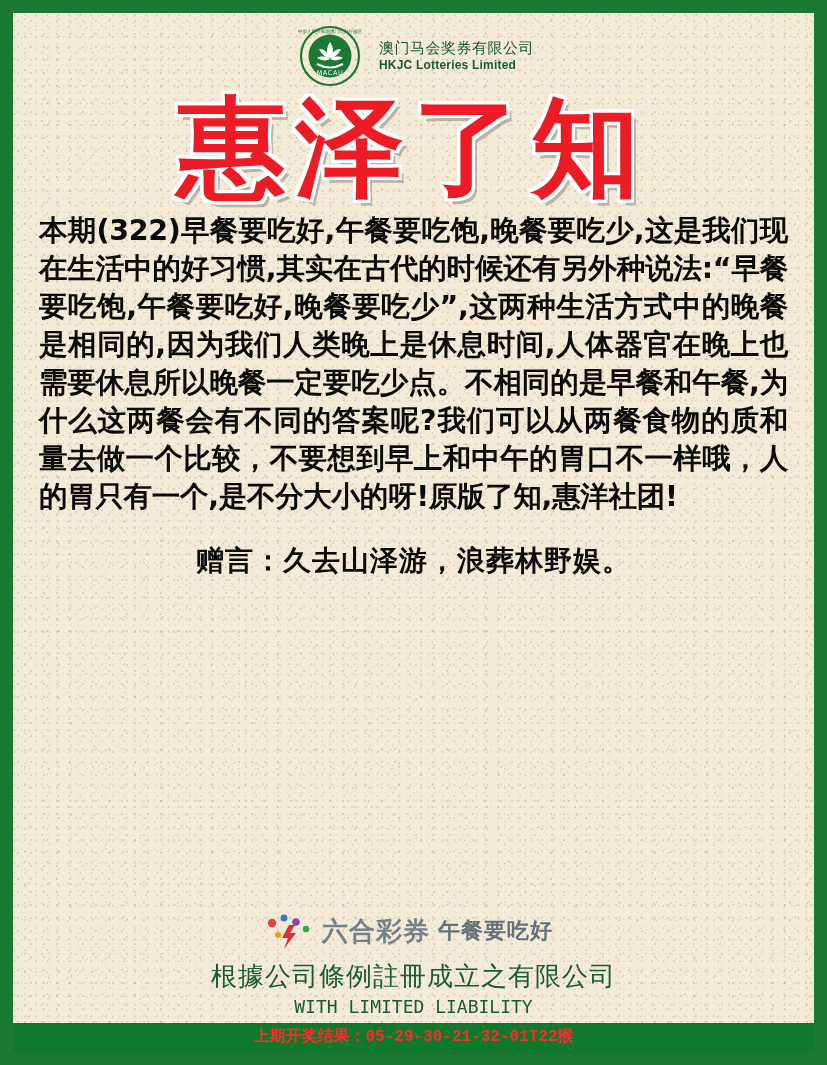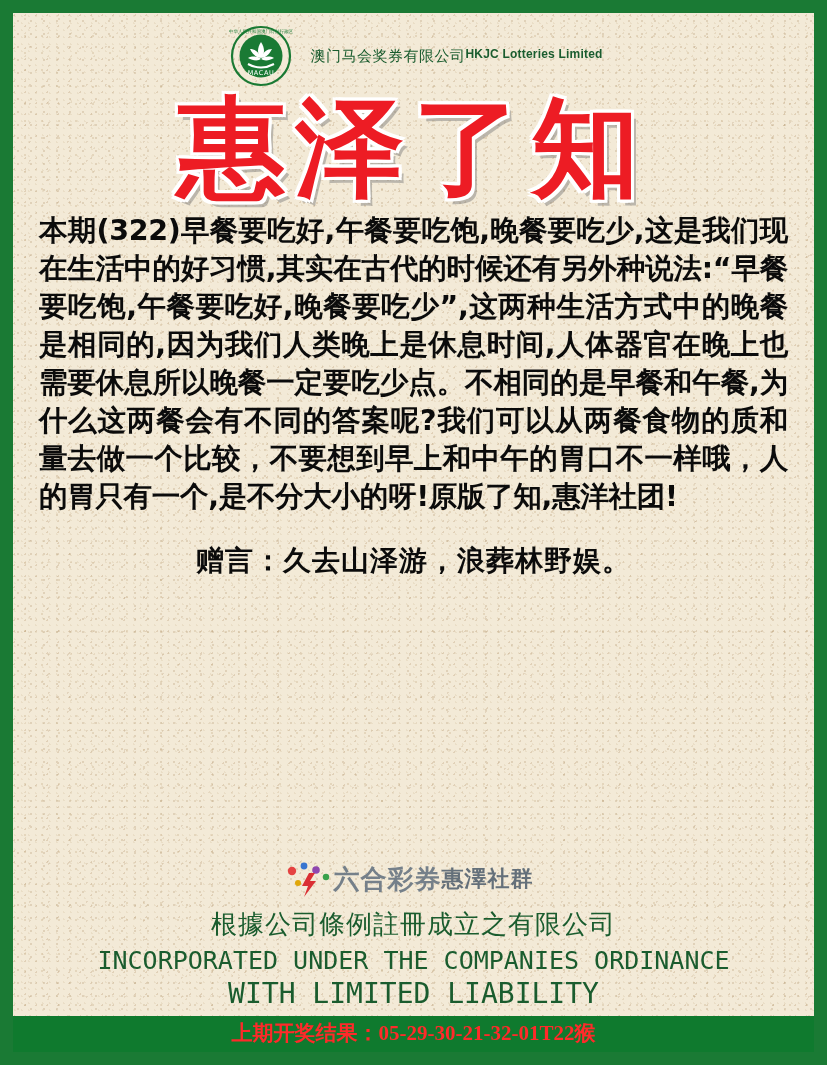--- a/index.html
+++ b/index.html
@@ -52,20 +52,21 @@
     padding: 12px 0 2px 0;
   }
   .logo-wrap {
     width: 74px;
     height: 62px;
     position: relative;
     flex: none;
   }
   .brand-text {
     display: flex;
+    flex-direction: column;
     justify-content: flex-start;
     line-height: 1.25;
   }
   .brand-cn {
     font-size: 15px;
     color: #1a5c2e;
     font-family: "DejaVu Sans", sans-serif;
     letter-spacing: 0.5px;
   }
   .brand-en {
@@ -117,20 +118,21 @@
     color: #0b0b0b;
     letter-spacing: 1px;
   }
 
   
   .midlogo {
     margin-top: auto;
     display: flex;
     align-items: center;
     justify-content: center;
+    gap: 8px;
     padding: 6px 12px 2px 0;
     opacity: 0.95;
   }
   .midlogo .lotto {
     font-family: "DejaVu Sans", sans-serif;
     font-size: 26px;
     font-weight: bold;
     color: #6f7b86;
     letter-spacing: 1px;
   }
@@ -157,35 +159,35 @@
   }
   .foot-en1 {
     font-family: "DejaVu Sans Mono", monospace;
     font-size: 25px;
     color: #1a5c2e;
     letter-spacing: 0px;
     margin-top: 4px;
   }
   .foot-en2 {
     font-family: "DejaVu Sans Mono", monospace;
-    font-size: 28px;
+    font-size: 18px;
     color: #1a5c2e;
     letter-spacing: 0px;
     margin-top: 2px;
   }
 
   .result-bar {
     background: #0f7a2e;
     text-align: center;
     padding: 3px 0 5px 0;
     margin-top: 4px;
   }
   .result-text {
-    font-family: Liberation Serif, serif;
-    font-size: 21px;
+    font-family: Liberation Mono, monospace;
+    font-size: 16px;
     font-weight: bold;
     color: #ff2a2a;
     letter-spacing: 0px;
     white-space: nowrap;
   }
 </style>
 </head>
 <body>
 
 <div class="poster">
@@ -227,26 +229,25 @@
         <svg width="52" height="40" viewBox="0 0 52 40">
           <circle cx="10" cy="12" r="4.2" fill="#e53b3b"></circle>
           <circle cx="22" cy="7" r="3.4" fill="#2f6fd0"></circle>
           <circle cx="34" cy="11" r="3.8" fill="#8a3fae"></circle>
           <circle cx="44" cy="18" r="3.2" fill="#2f9e44"></circle>
           <circle cx="16" cy="24" r="3.0" fill="#e0a400"></circle>
           <path d="M27 14 L20 27 L26 27 L22 38 L34 22 L28 22 L33 14 Z" fill="#d9262c"></path>
         </svg>
       </div>
       <div class="lotto">六合彩券</div>
-      <div class="sub">惠澤社群</div>
+      <div class="sub">午餐要吃好</div>
     </div>
 
     <div class="footer">
       <div class="foot-cn">根據公司條例註冊成立之有限公司</div>
-      <div class="foot-en1">INCORPORATED UNDER THE COMPANIES ORDINANCE</div>
       <div class="foot-en2">WITH LIMITED LIABILITY</div>
     </div>
 
     <div class="result-bar">
       <div class="result-text">上期开奖结果：05-29-30-21-32-01T22猴</div>
     </div>
 
   </div>
 </div>
 

